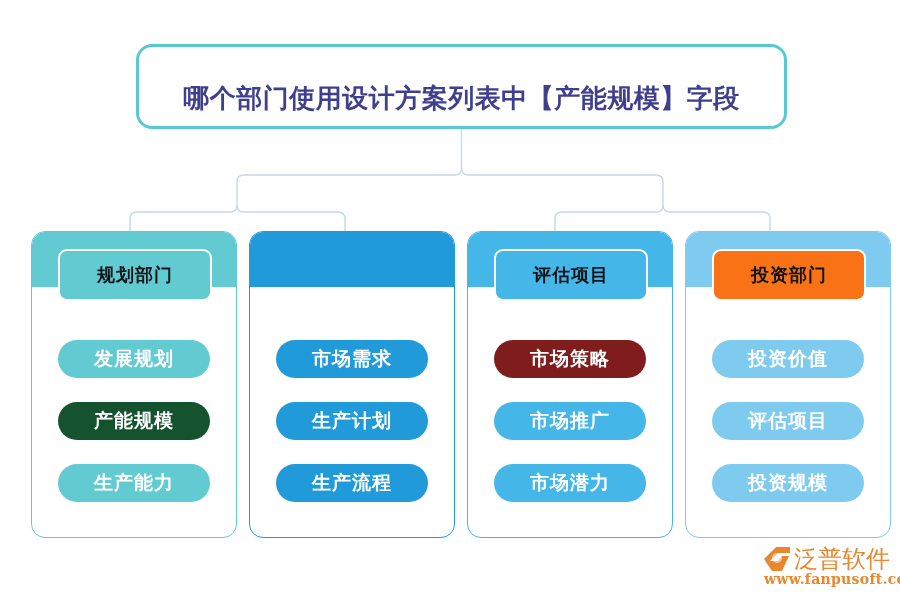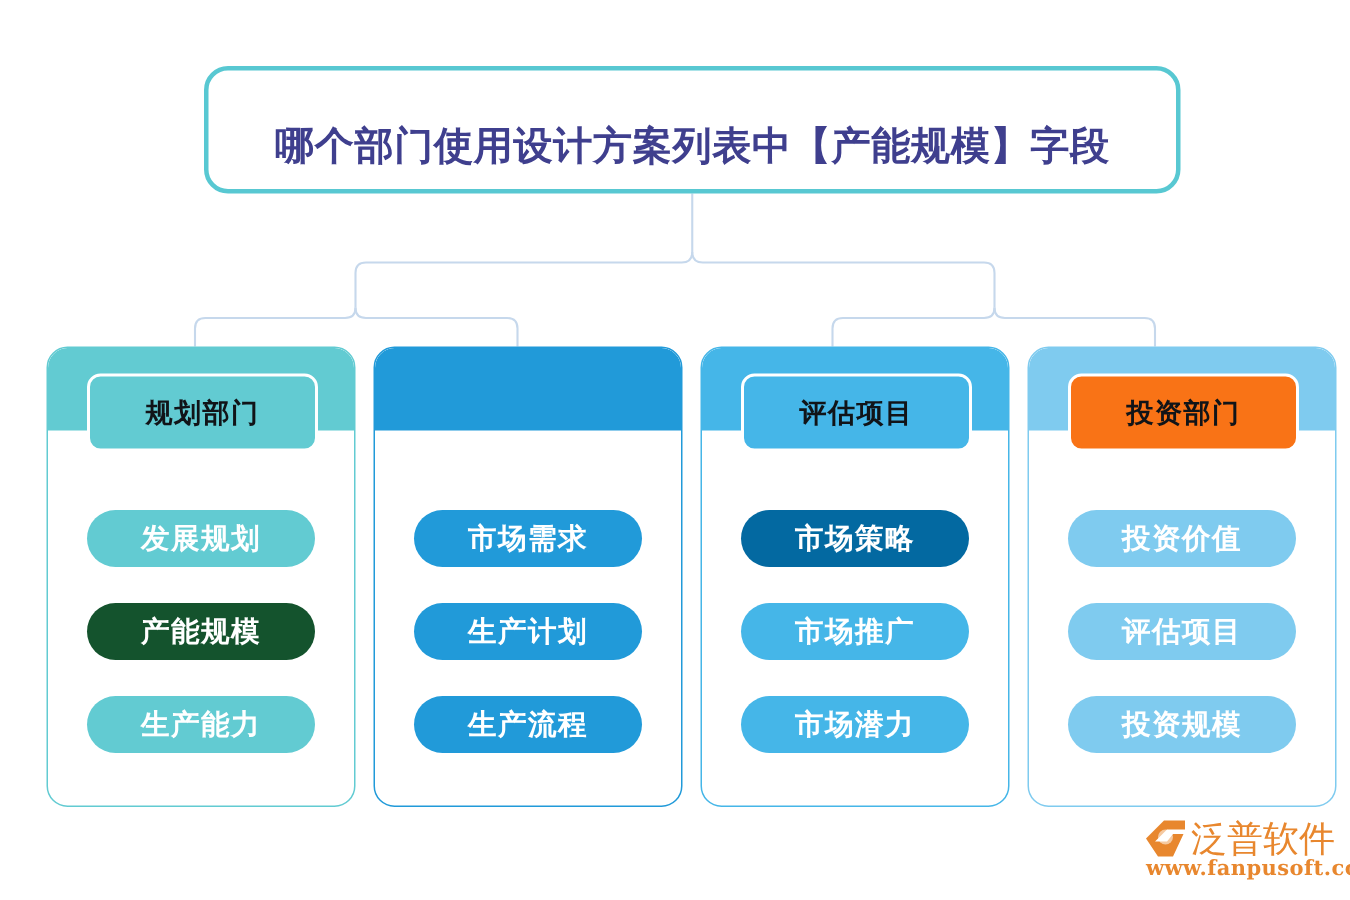--- a/index.html
+++ b/index.html
@@ -215,21 +215,21 @@
       </div>
     </div>
   </div>
 
   <div class="dept-card" style="left: 467px; border-color: rgb(69, 182, 232);">
     <div class="dept-head-band" style="background: rgb(69, 182, 232);"></div>
     <div class="dept-head-label" style="background: rgb(69, 182, 232);">
       <span>评估项目</span>
     </div>
     <div class="dept-items">
-      <div class="dept-item" style="background: #0369a1;">
+      <div class="dept-item" style="background: #7f1d1d;">
         <span>市场策略</span>
       </div>
       <div class="dept-item" style="background: rgb(69, 182, 232);">
         <span>市场推广</span>
       </div>
       <div class="dept-item" style="background: rgb(69, 182, 232);">
         <span>市场潜力</span>
       </div>
     </div>
   </div>

